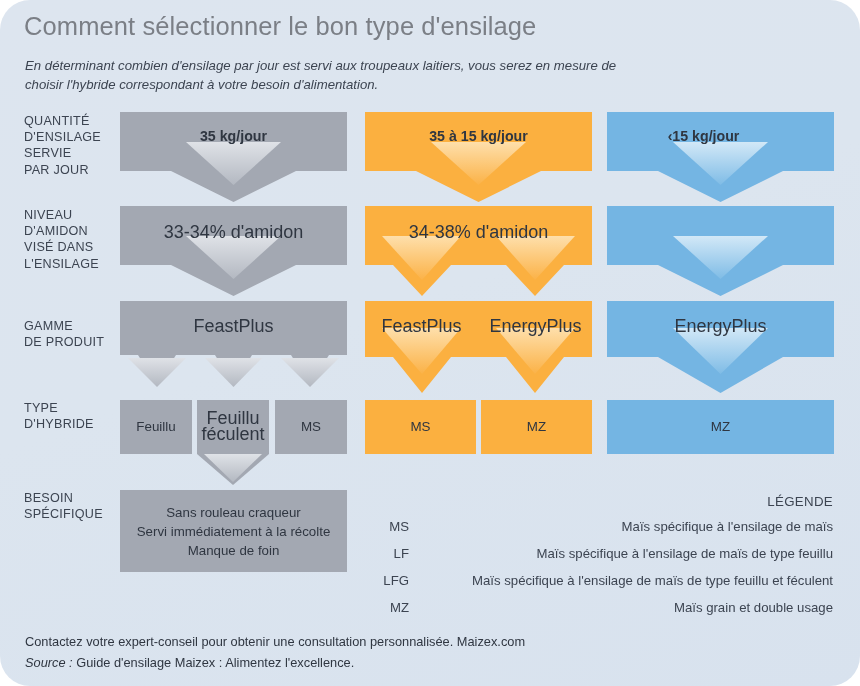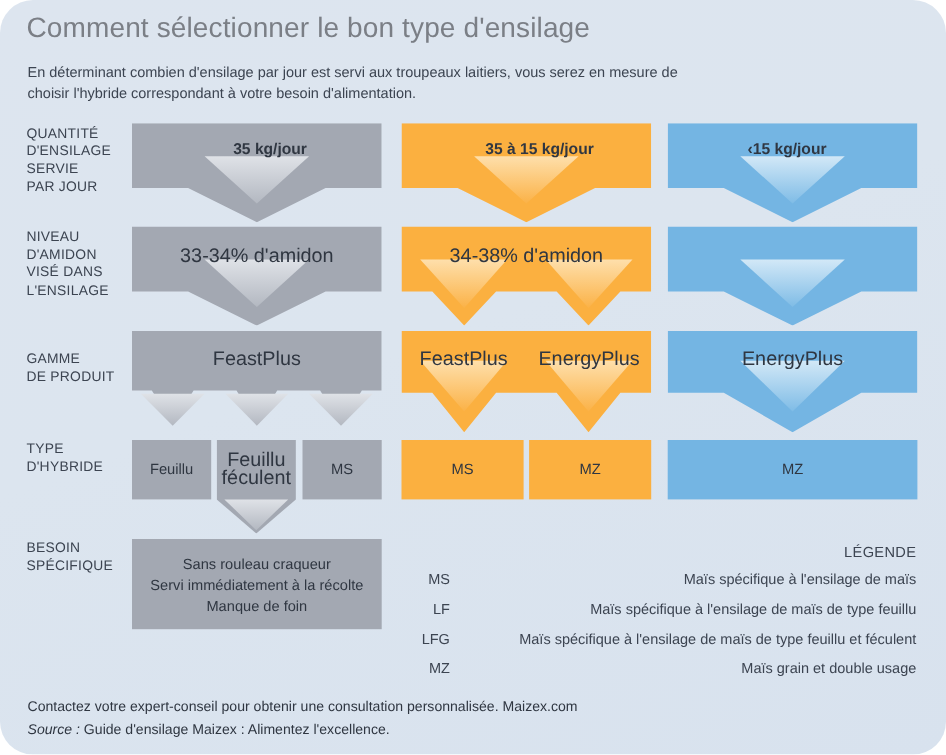--- a/index.html
+++ b/index.html
@@ -35,20 +35,21 @@
     white-space: nowrap;
   }
   #subtitle {
     position: absolute;
     left: 25px;
     top: 56px;
     width: 620px;
     font-size: 13.2px;
     line-height: 19px;
     color: #3c4451;
+    font-style: italic;
   }
 
   
   .rowlabel {
     position: absolute;
     left: 24px;
     width: 100px;
     font-size: 12.6px;
     line-height: 16.2px;
     letter-spacing: 0.25px;
@@ -64,21 +65,21 @@
   .band .svgwrap { position: absolute; left: 0; top: 0; }
   .band .cap {
     position: absolute;
     left: 0;
     width: 100%;
     text-align: center;
     color: #2f3641;
     font-size: 18px;
     pointer-events: none;
   }
-  .cap.bold { font-weight: bold; font-size: 14.2px; padding-left: 12px; }
+  .cap.bold { font-weight: bold; font-size: 14.2px; }
   .cap.two { line-height: 16px; }
 
   
   .pbox {
     position: absolute;
     box-sizing: border-box;
     display: flex;
     align-items: center;
     justify-content: center;
     text-align: center;

